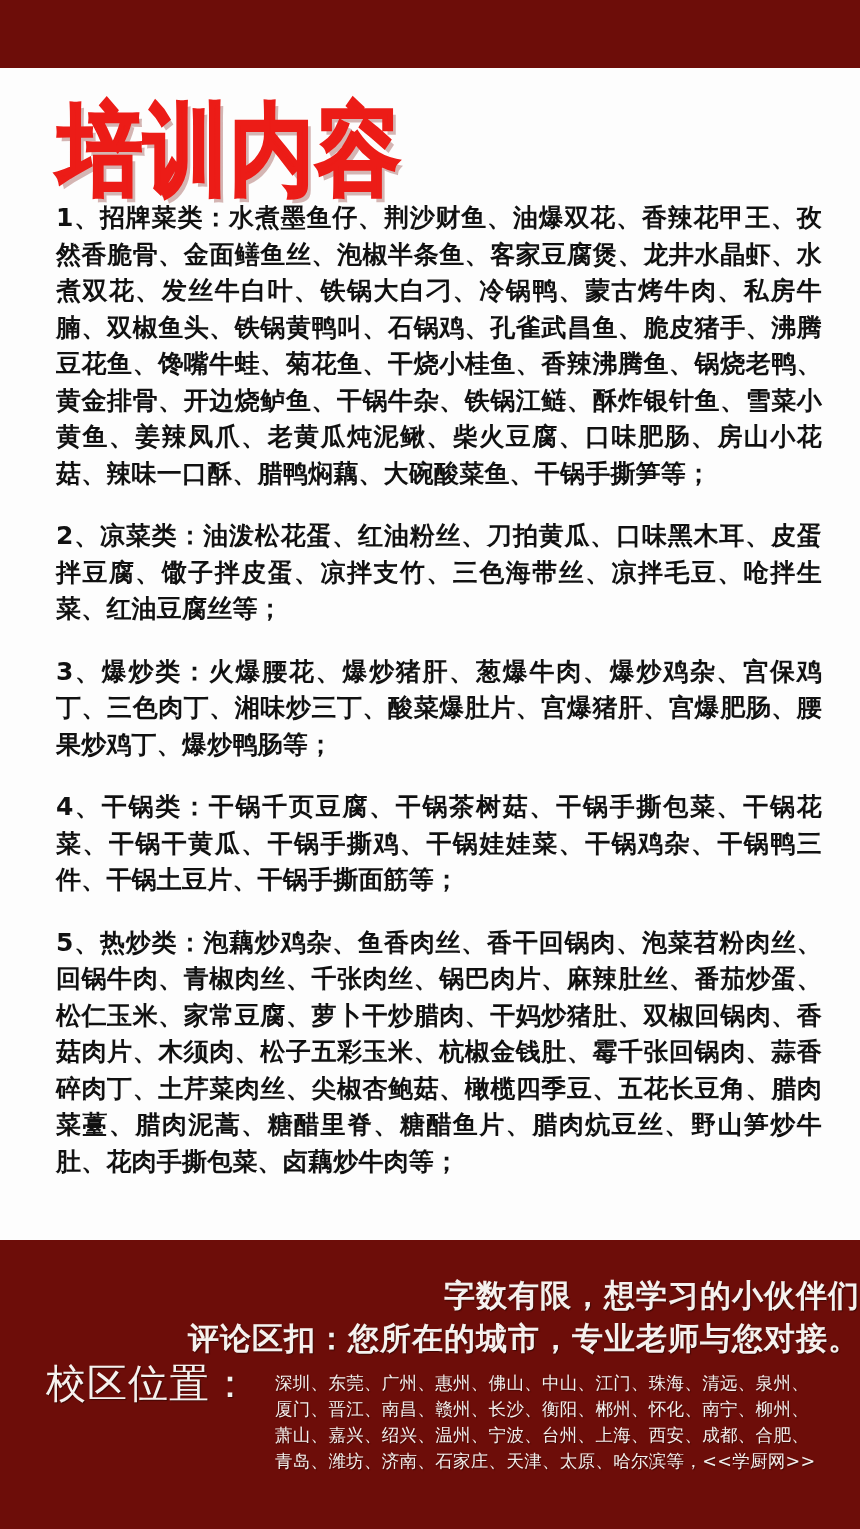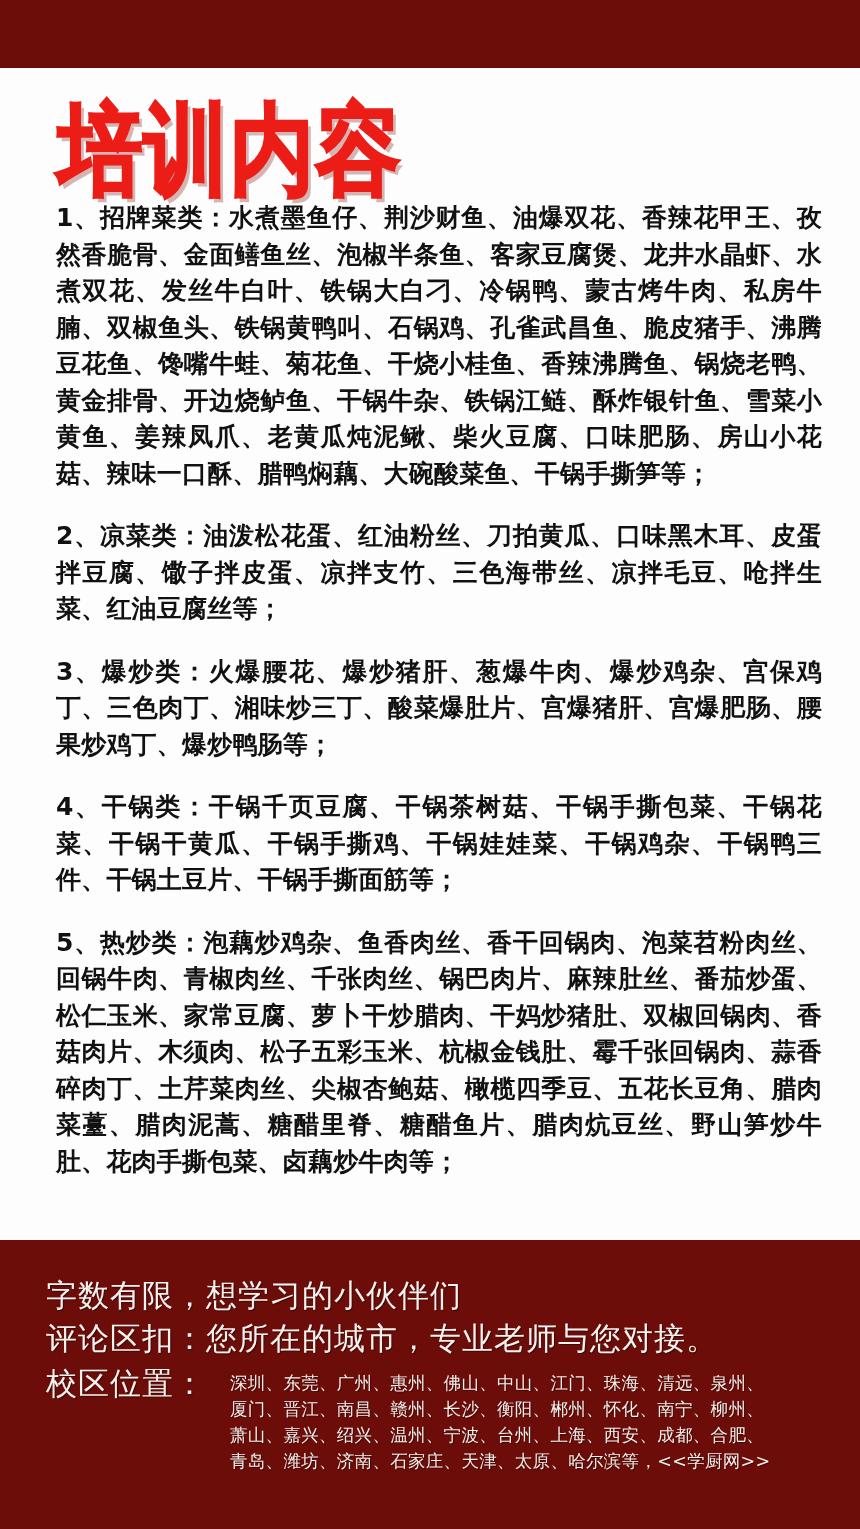--- a/index.html
+++ b/index.html
@@ -78,34 +78,35 @@
     width: 100%;
     height: 289px;
     background: #6d0d09;
     box-sizing: border-box;
     padding: 34px 0 0 46px;
     color: #f2eeea;
   }
   .footer-line {
     font-size: 31px;
     line-height: 43px;
-    font-weight: 400;
+    font-weight: 700;
     letter-spacing: 1px;
     color: #f5f1ee;
     white-space: nowrap;
     font-family: "DejaVu Sans", "Liberation Sans", sans-serif;
     text-shadow: 1px 1px 1px rgba(0,0,0,0.45);
+    text-align: right;
   }
   .campus-row {
     display: flex;
     align-items: flex-start;
     margin-top: 4px;
   }
   .campus-label {
-    font-size: 31px;
+    font-size: 40px;
     line-height: 38px;
     letter-spacing: 1px;
     white-space: nowrap;
     color: #f5f1ee;
     flex: 0 0 auto;
     text-shadow: 1px 1px 1px rgba(0,0,0,0.45);
     font-family: "DejaVu Sans", "Liberation Sans", sans-serif;
   }
   .campus-cities {
     font-size: 17.5px;

